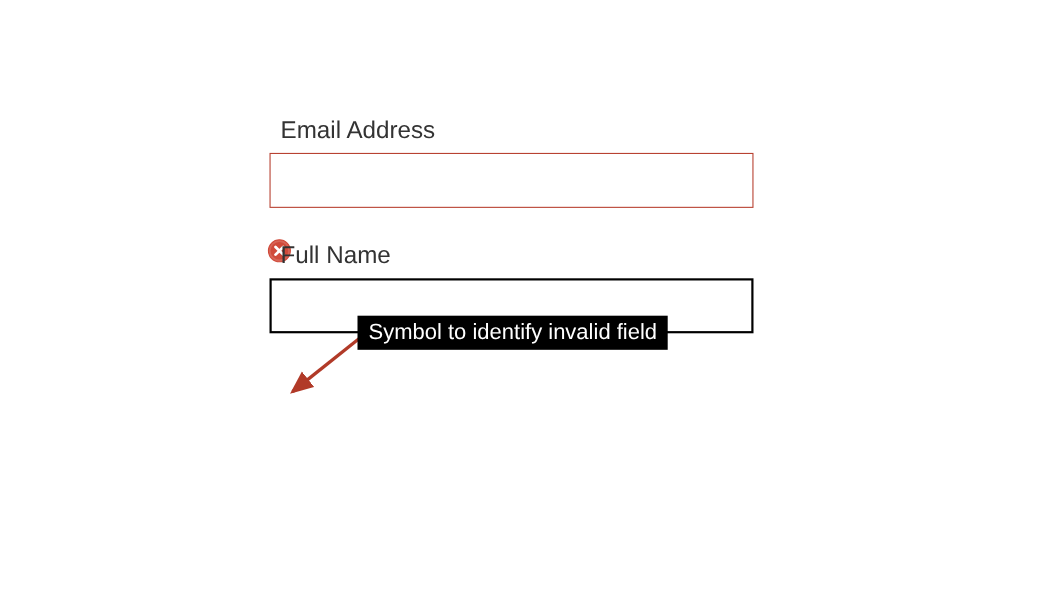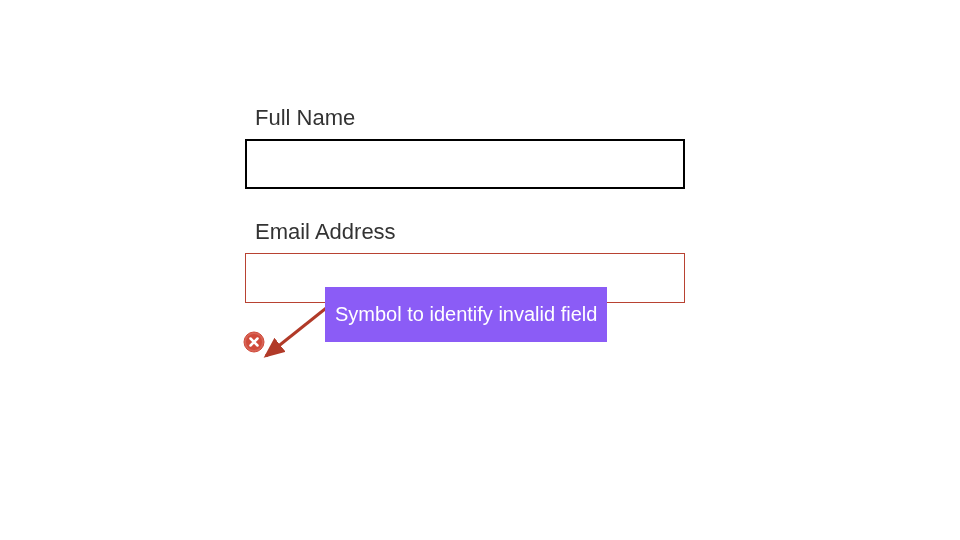--- a/index.html
+++ b/index.html
@@ -43,57 +43,57 @@
       position: absolute;
       left: -2px;
       top: 112px;
       width: 22px;
       height: 22px;
     }
     .callout {
       position: absolute;
       left: 325px;
       top: 287px;
-      background: #8b5cf6;
+      background: #000000;
       color: #fff;
       font-size: 20px;
-      padding: 16px 10px;
+      padding: 4px 10px;
       font-weight: 400;
       white-space: nowrap;
       z-index: 10;
     }
     .callout-line {
       position: absolute;
       z-index: 5;
       pointer-events: none;
     }
   </style>
 </head>
 <body>
 
 <div class="form-container">
 
   <div class="field-group">
-    <div class="field-label">Full Name</div>
-    <input type="text" class="field-input" value="" style="">
-  </div>
-
-  <div class="field-group">
     <div class="field-label">Email Address</div>
     <input type="text" class="field-input invalid" value="" style="">
     <span class="error-icon">
       <svg width="22" height="22" viewBox="0 0 22 22">
         <circle cx="11" cy="11" r="10" fill="#d04a3a" opacity="0.85"></circle>
         <circle cx="11" cy="11" r="10" fill="none" stroke="#fff" stroke-width="0"></circle>
         <path d="M 7 7 L 15 15 M 15 7 L 7 15" stroke="#fff" stroke-width="3" stroke-linecap="round" fill="none"></path>
         <circle cx="11" cy="11" r="10" fill="none" stroke="#d04a3a" stroke-width="1"></circle>
         <circle cx="11" cy="11" r="8" fill="#d04a3a"></circle>
         <path d="M 7.5 7.5 L 14.5 14.5 M 14.5 7.5 L 7.5 14.5" stroke="#fff" stroke-width="2.5" stroke-linecap="round" fill="none"></path>
       </svg>
     </span>
+  </div>
+
+  <div class="field-group">
+    <div class="field-label">Full Name</div>
+    <input type="text" class="field-input" value="" style="">
   </div>
 
 </div>
 
 <div class="callout">Symbol to identify invalid field</div>
 
 <svg class="callout-line" width="960" height="540" style="left:0;top:0;">
   <defs>
     <marker id="arrowhead" markerWidth="8" markerHeight="8" refX="6" refY="3" orient="auto">
       <polygon points="0 0, 7 3, 0 6" fill="#b13a28"></polygon>

